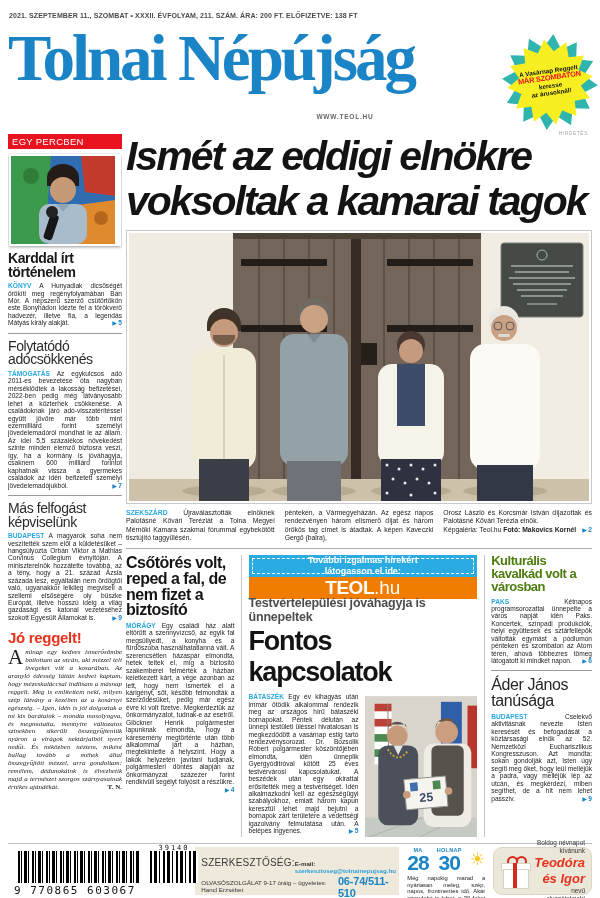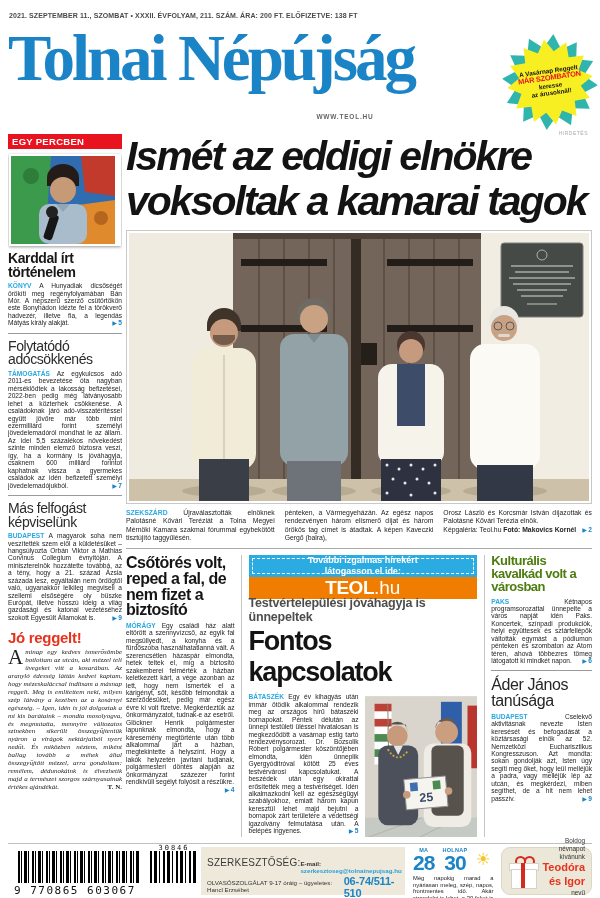--- a/index.html
+++ b/index.html
@@ -23,21 +23,21 @@
     6.7% 25%,24.5% 24.5%,25% 6.7%,40.7% 15.2%,50% 0%,59.3% 15.2%,75% 6.7%,75.5% 24.5%,93.3% 25%,84.8% 40.7%);}
   .star-teal{inset:0;background:#2fb5ad;transform:rotate(12deg);}
   .star-yellow{inset:5px;background:#f8ef22;}
   .star-text{position:absolute;inset:0;display:flex;flex-direction:column;align-items:center;justify-content:center;
              text-align:center;line-height:1.1;}
   .st-black{font-size:6.3px;font-weight:bold;color:#111;}
   .st-red{font-size:7.4px;font-weight:bold;color:#e8131e;letter-spacing:-.2px;}
 
   
   .sidebar{position:absolute;left:8px;top:134px;width:114px;height:704px;overflow:hidden;}
-  .section-label{background:#e8131e;color:#fff;font-size:9.5px;font-weight:bold;padding:2px 4px 2px 4px;letter-spacing:.3px;}
+  .section-label{background:#e8131e;color:#fff;font-size:9.5px;font-weight:normal;padding:2px 4px 2px 4px;letter-spacing:.3px;}
   .side-photo{margin:5px 1px 4px 1px;background:#fff;padding:2px;box-shadow:0 1px 3px rgba(0,0,0,.4);}
   .side-photo svg{display:block;}
   .side-title{font-size:14px;line-height:.97;letter-spacing:-.4px;margin:6px 0 3px;color:#181818;font-weight:bold;}
   .wlight{font-weight:normal;color:#2b2b2b;}
   .art-body{font-size:6.6px;line-height:1.13;text-align:justify;color:#1c1c1c;margin:0;}
   .kicker{color:#29a8e0;font-weight:bold;}
   .pageref{color:#1b84c6;font-weight:bold;white-space:nowrap;float:right;font-size:6.6px;}
   .pageref::before{content:"\25B6\00a0";font-size:5.5px;}
   hr.side-div{border:none;border-top:1px solid #9a9a9a;margin:6px 0;}
   .morning-title{color:#e8321c;font-size:15px;font-weight:bold;margin:8px 0 3px;letter-spacing:-.3px;}
@@ -102,21 +102,21 @@
   .wx-sun{font-size:17px;color:#f6c41d;line-height:1;margin-top:4px;}
   .wx-text{margin-top:2px;text-align:justify;line-height:1.16;color:#222;}
   .nd-cell{flex:1;background:#ece8d9;border-radius:9px;padding:4px 6px;display:flex;gap:4px;align-items:center;border:1px solid #ddd6c2;box-sizing:border-box;}
   .gift{width:30px;height:36px;position:relative;flex:none;}
   .gift-box{position:absolute;left:3px;top:16px;width:24px;height:18px;background:#fff;border:1px solid #d8d2c2;}
   .gift-lid{position:absolute;left:1px;top:10px;width:28px;height:6px;background:#fff;border:1px solid #d8d2c2;}
   .gift-ribbon{position:absolute;left:13px;top:10px;width:4px;height:25px;background:#d42b1e;}
   .gift-bow-l{position:absolute;left:7px;top:3px;width:7px;height:7px;border:2px solid #d42b1e;border-radius:50% 50% 0 50%;}
   .gift-bow-r{position:absolute;left:16px;top:3px;width:7px;height:7px;border:2px solid #d42b1e;border-radius:50% 50% 50% 0;}
   .nd-text{flex:1;text-align:right;font-size:6.4px;line-height:1.25;color:#333;}
-  .nd-names{color:#e8321c;font-weight:bold;font-size:11px;}
+  .nd-names{color:#e8321c;font-weight:bold;font-size:13px;font-style:italic;}
 </style>
 </head>
 <body>
 
 <div id="page">
 
   <div class="topline">2021. SZEPTEMBER 11., SZOMBAT • XXXII. ÉVFOLYAM, 211. SZÁM. ÁRA: 200 FT. ELŐFIZETVE: 138 FT</div>
 
   <div class="mast-title">Tolnai Népújság</div>
   <div class="website">WWW.TEOL.HU</div>
@@ -350,21 +350,21 @@
         <p class="art-body"><span class="kicker">PAKS</span> <span>Kétnapos programsorozattal ünnepelte a város napját idén Paks. Koncertek, színpadi produkciók, helyi együttesek és sztárfellépők váltották egymást a pódiumon pénteken és szombaton az Atom téren, ahová többezres tömeg látogatott ki mindkét napon.</span><span class="pageref">6</span></p>
         <hr class="side-div">
         <h3 class="ader-title">Áder János tanúsága</h3>
         <p class="art-body"><span class="kicker">BUDAPEST</span> <span>Cselekvő aktivitásnak nevezte Isten keresését és befogadását a köztársasági elnök az 52. Nemzetközi Eucharisztikus Kongresszuson. Azt mondta: sokan gondolják azt, Isten úgy segíti meg őket, hogy leül melléjük a padra, vagy melléjük lép az utcán, és megkérdezi, miben segíthet, de a hit nem lehet passzív.</span><span class="pageref">9</span></p>
       </div>
     </div>
   </div>
 
   <div class="footer">
     <div class="bc-cell">
-      <div class="bc-issue">30846</div>
+      <div class="bc-issue">39140</div>
       <div class="bc-main"></div>
       <div class="bc-sup"></div>
       <div class="bc-digits">9 770865 603067</div>
     </div>
 
     <div class="ed-cell">
       <div class="ed-head">
         <span class="ed-title">SZERKESZTŐSÉG:</span>
         <span><span class="ed-email-label">E-mail:</span> <span class="ed-email">szerkesztoseg@tolnainepujsag.hu</span></span>
       </div>

